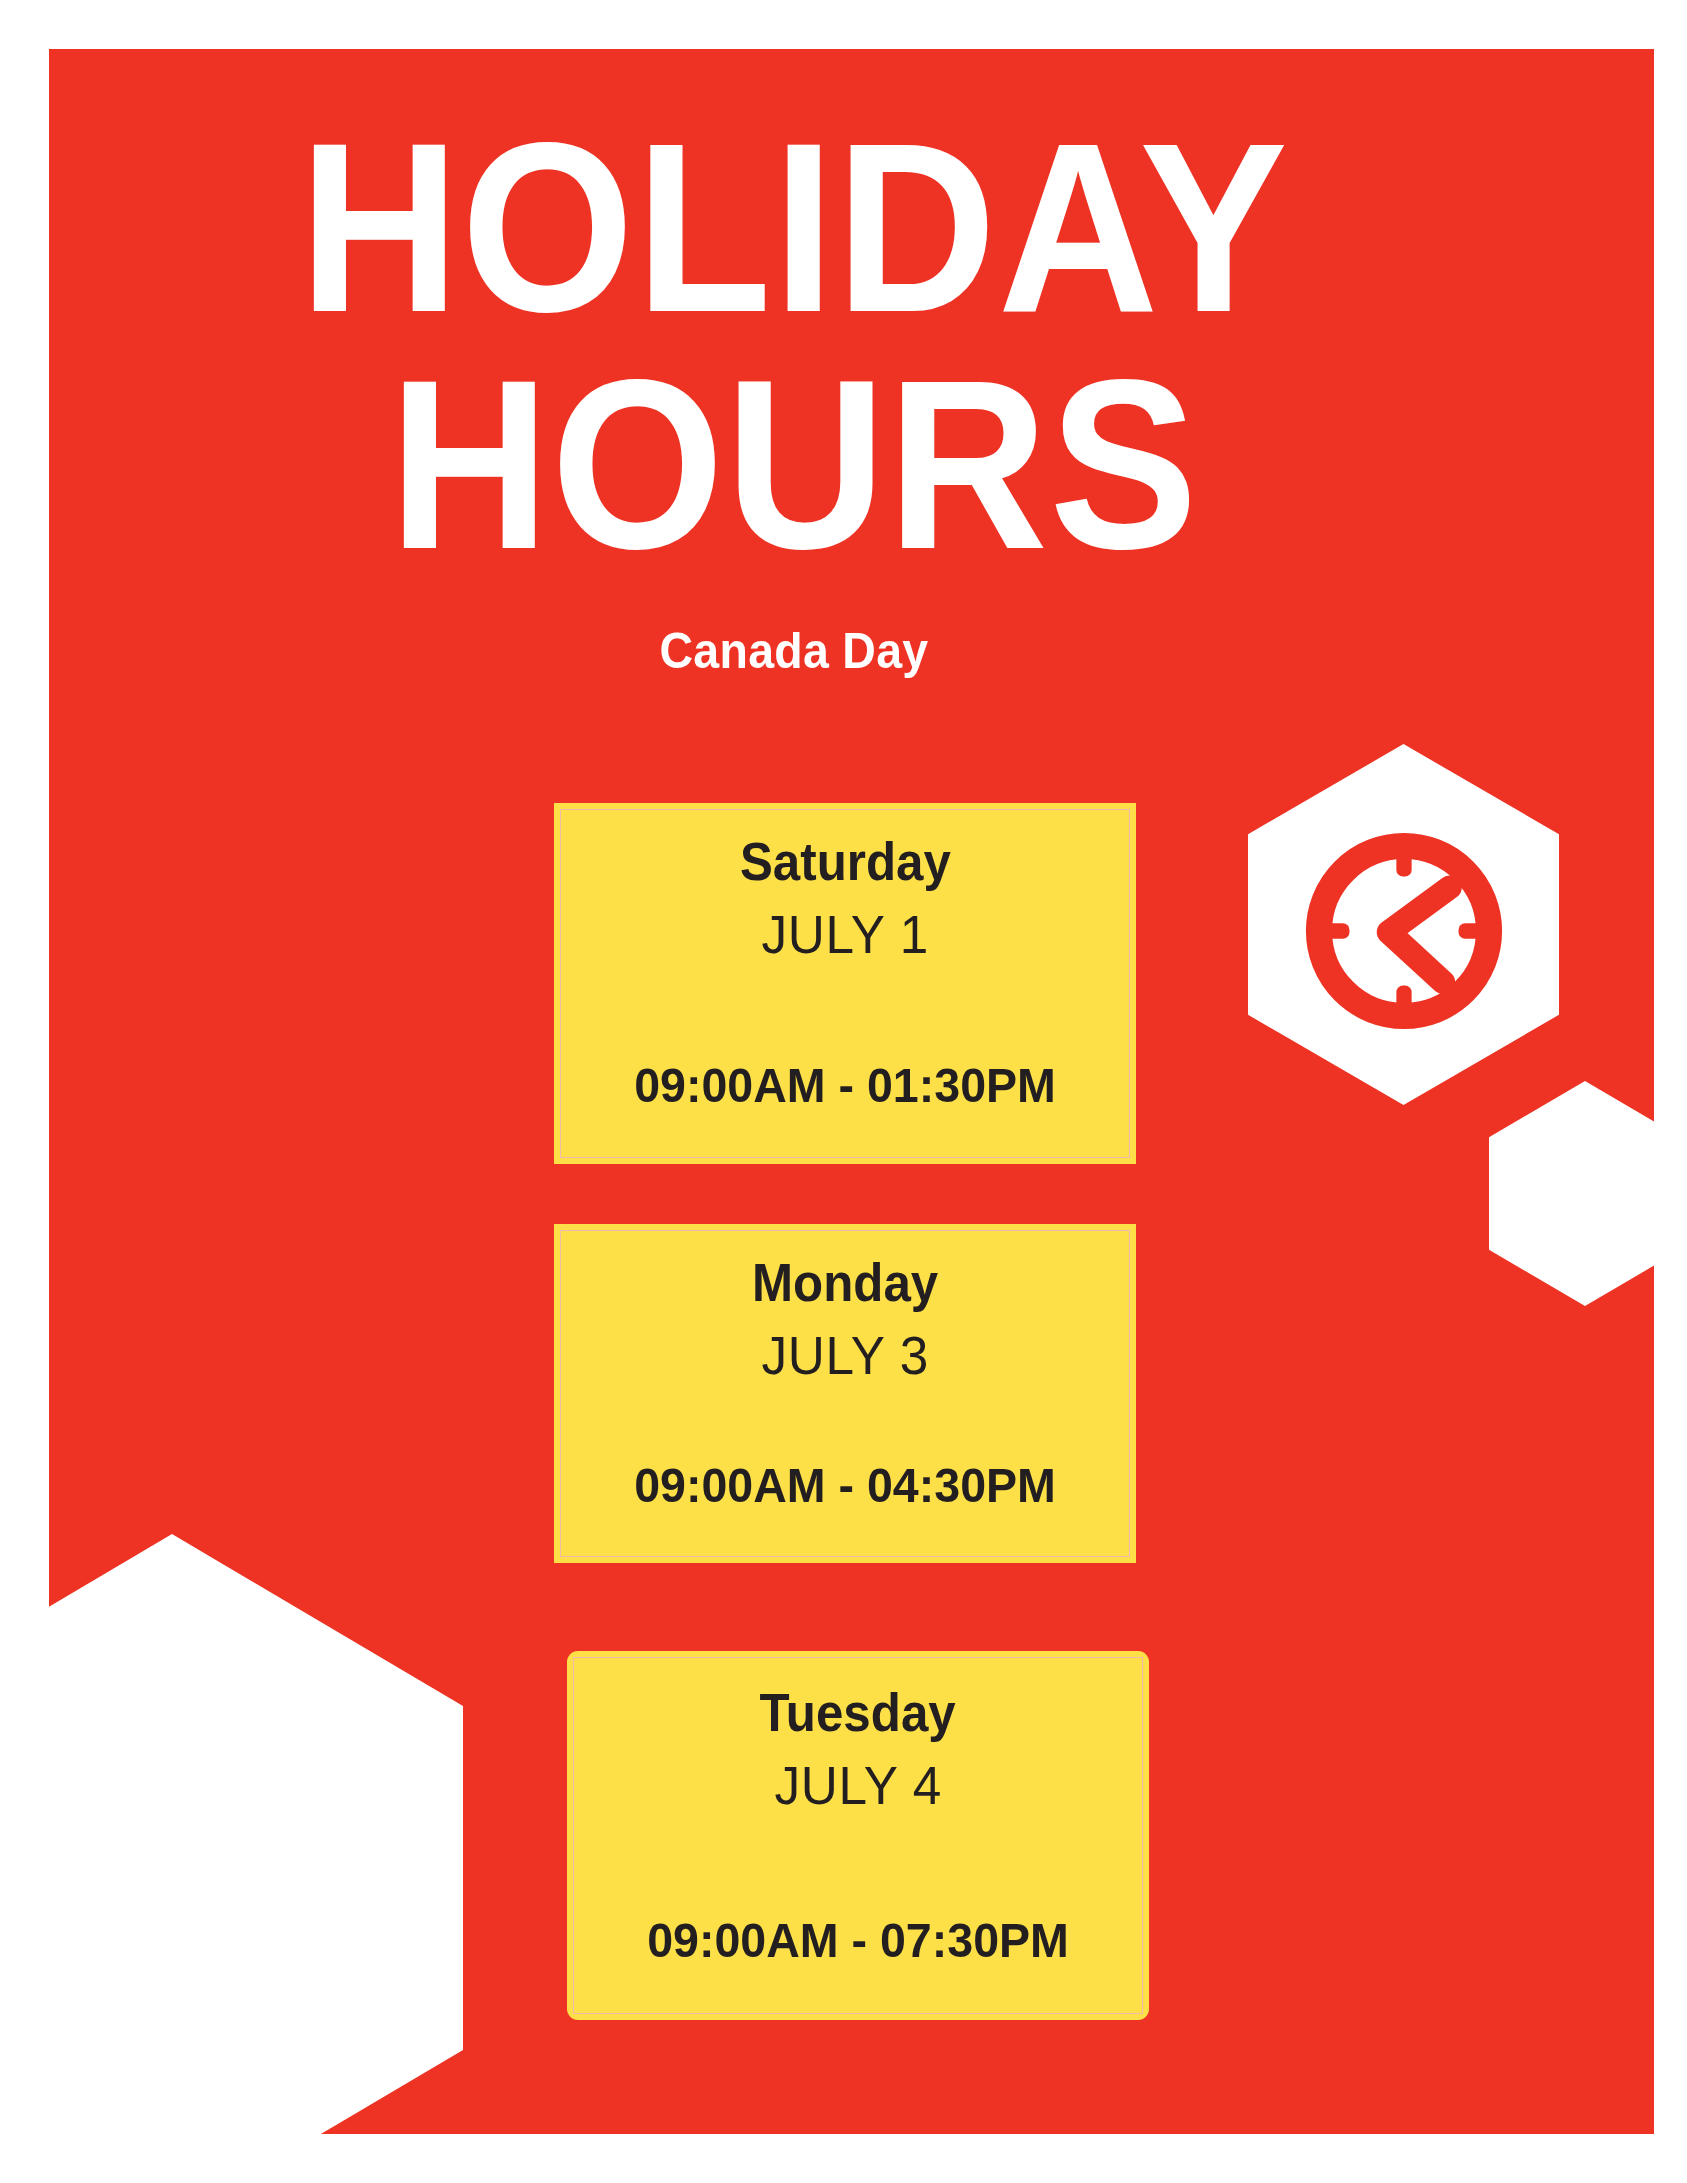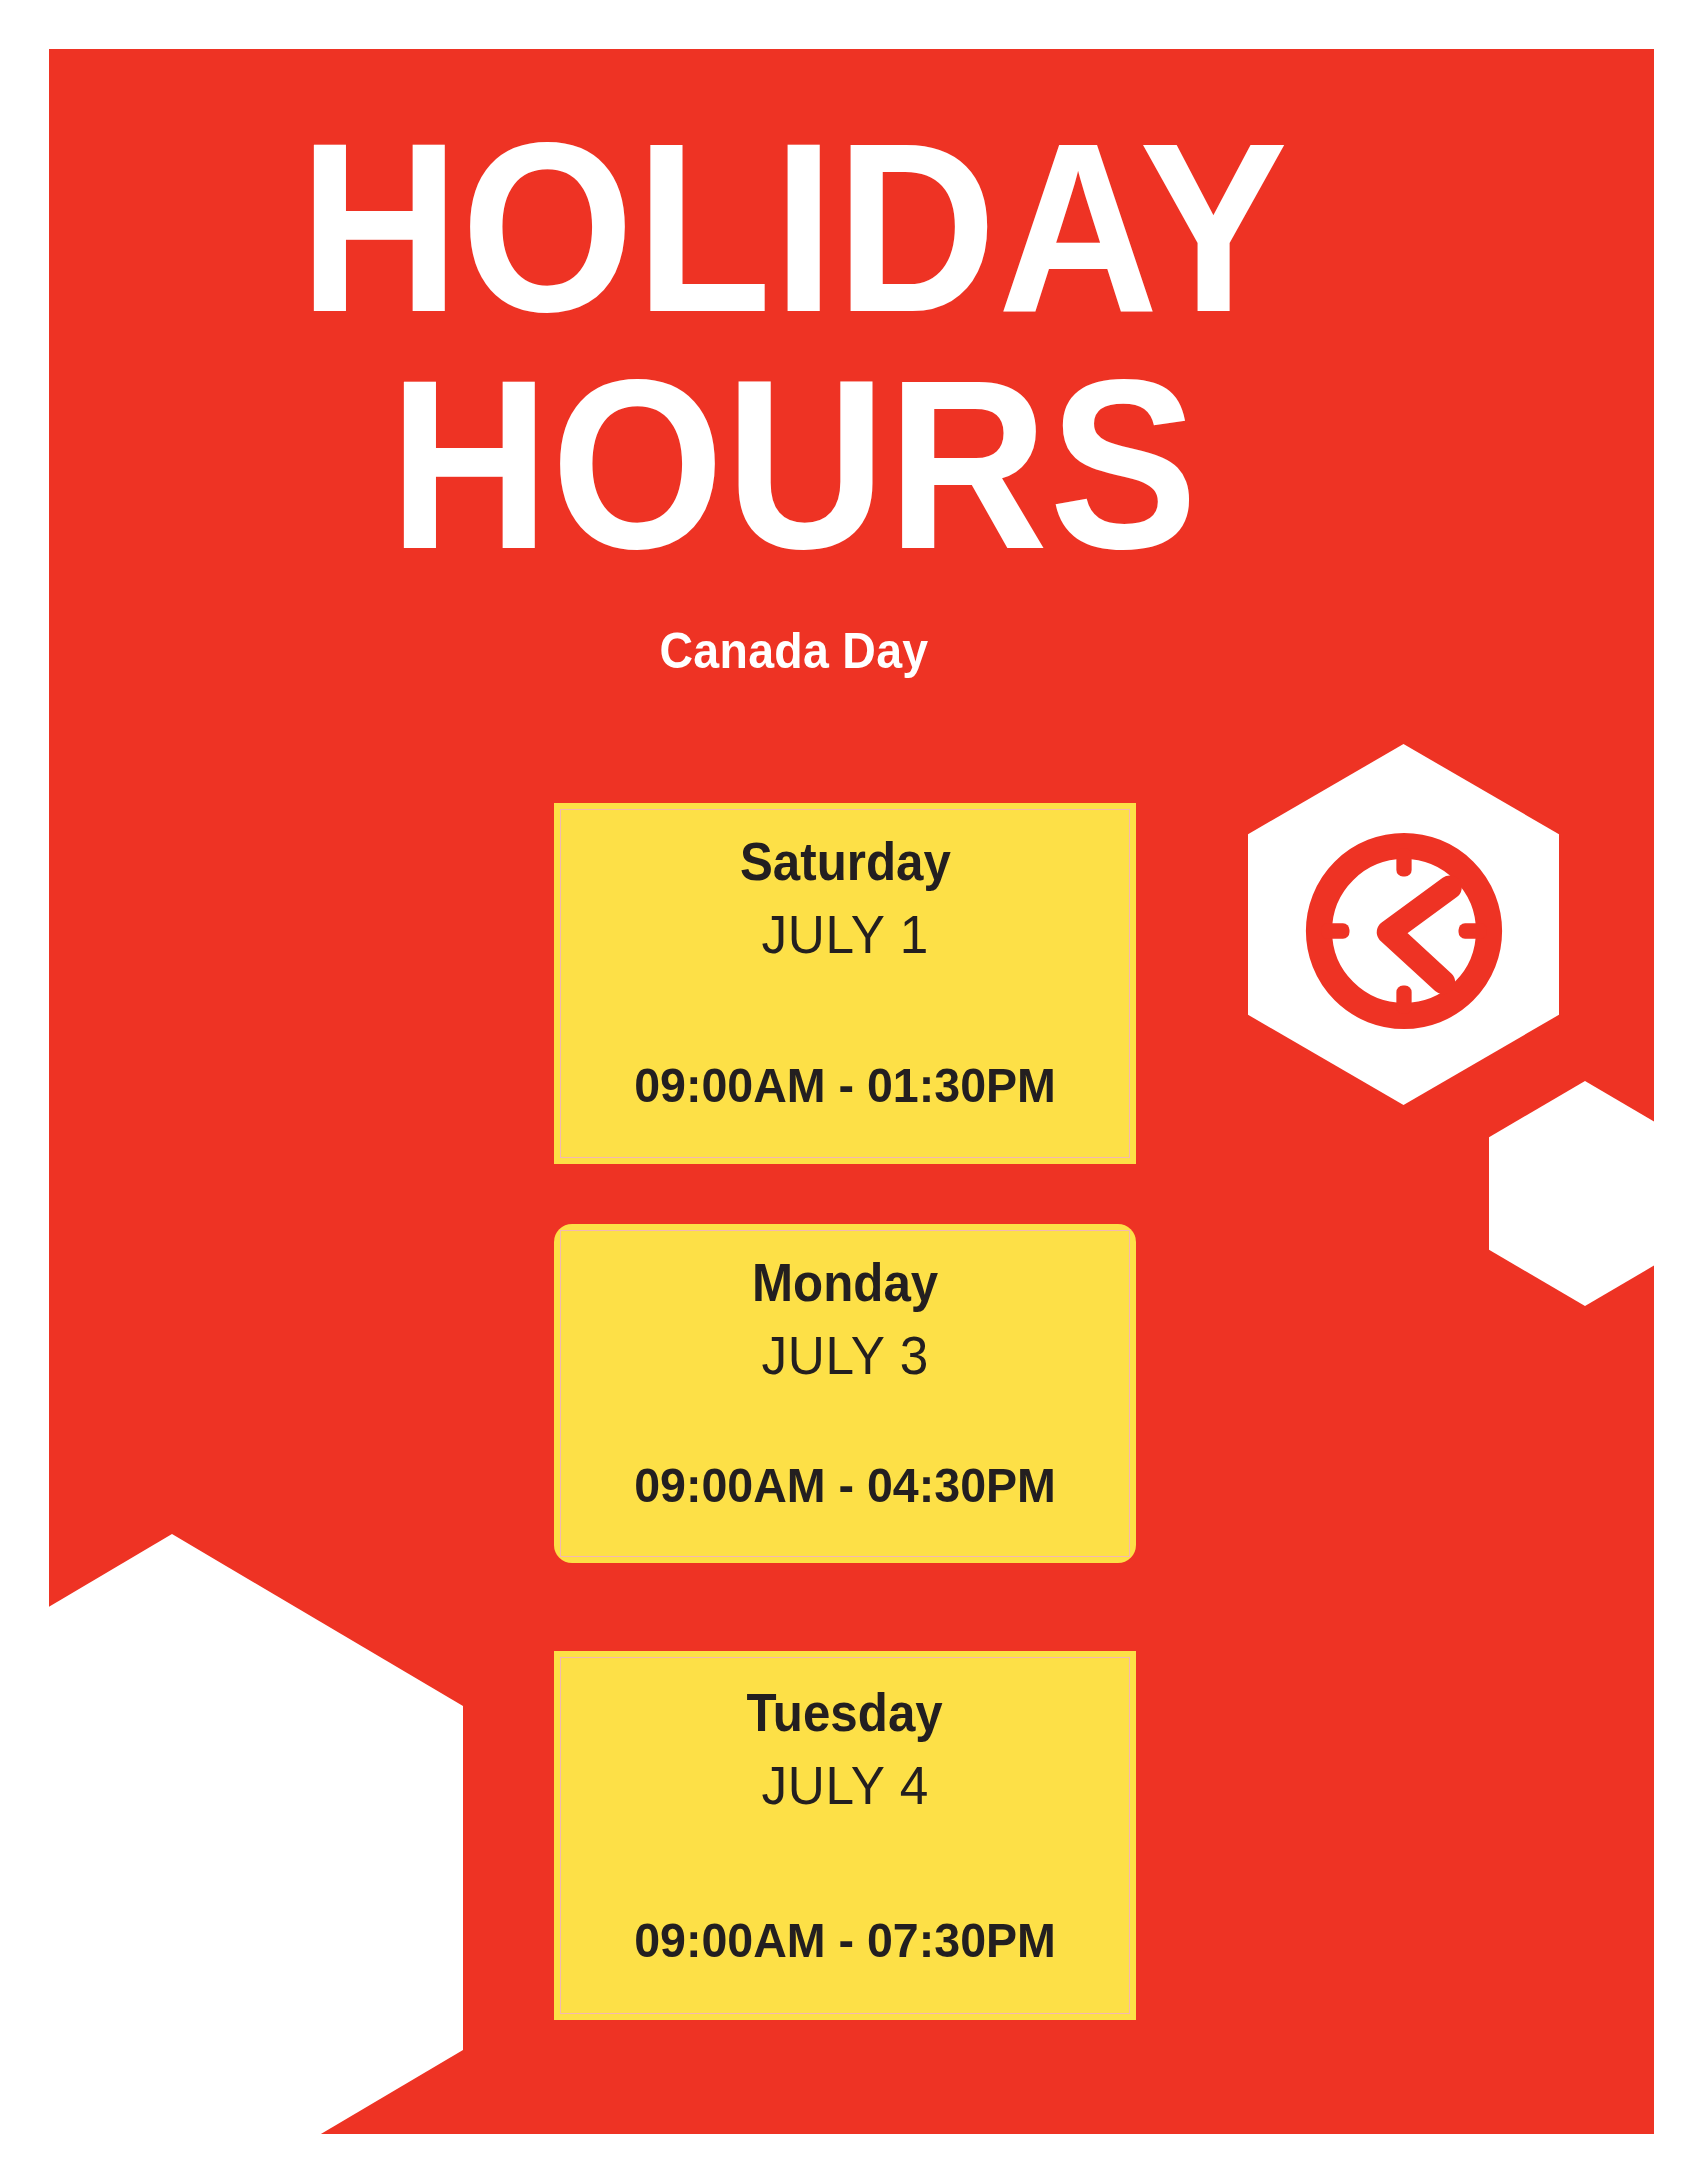--- a/index.html
+++ b/index.html
@@ -185,29 +185,29 @@
     <div id="subtitle" style="left:110px;top:573px;">Canada Day</div>
 
     <div class="card" id="card-0" style="left:505px;top:754px;">
       <div class="card-inner">
         <div class="day-name">Saturday</div>
         <div class="day-date">JULY 1</div>
         <div class="day-hours">09:00AM - 01:30PM</div>
       </div>
     </div>
 
-    <div class="card" id="card-1" style="left:505px;top:1175px;border-radius:18px;">
+    <div class="card" id="card-1" style="left:505px;top:1175px;">
       <div class="card-inner">
         <div class="day-name">Monday</div>
         <div class="day-date">JULY 3</div>
         <div class="day-hours">09:00AM - 04:30PM</div>
       </div>
     </div>
 
-    <div class="card" id="card-2" style="left:505px;top:1602px;">
+    <div class="card" id="card-2" style="left:518px;top:1602px;border-radius:11px;">
       <div class="card-inner">
         <div class="day-name">Tuesday</div>
         <div class="day-date">JULY 4</div>
         <div class="day-hours">09:00AM - 07:30PM</div>
       </div>
     </div>
 
   </div>
 </div>
 

